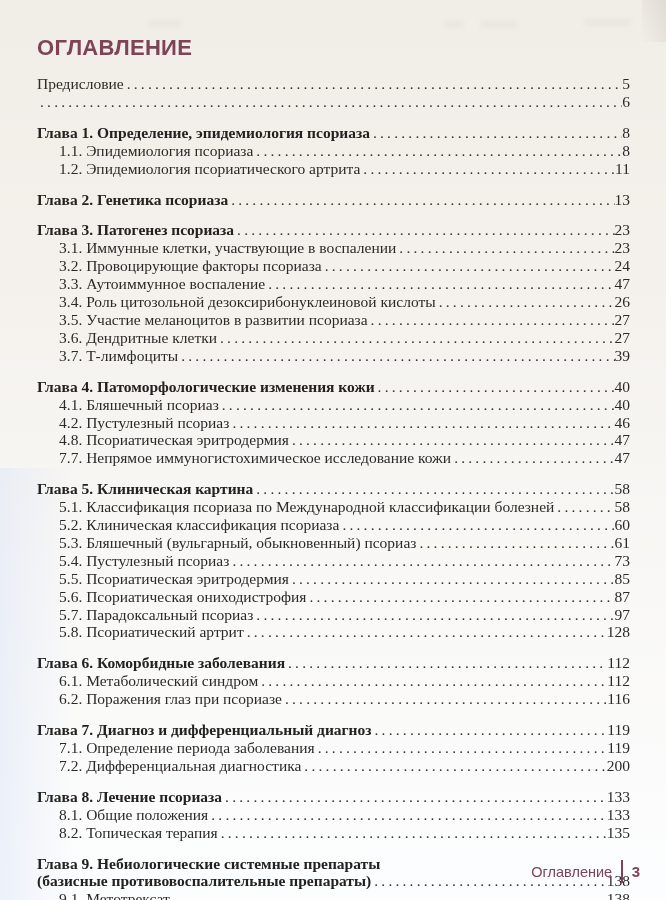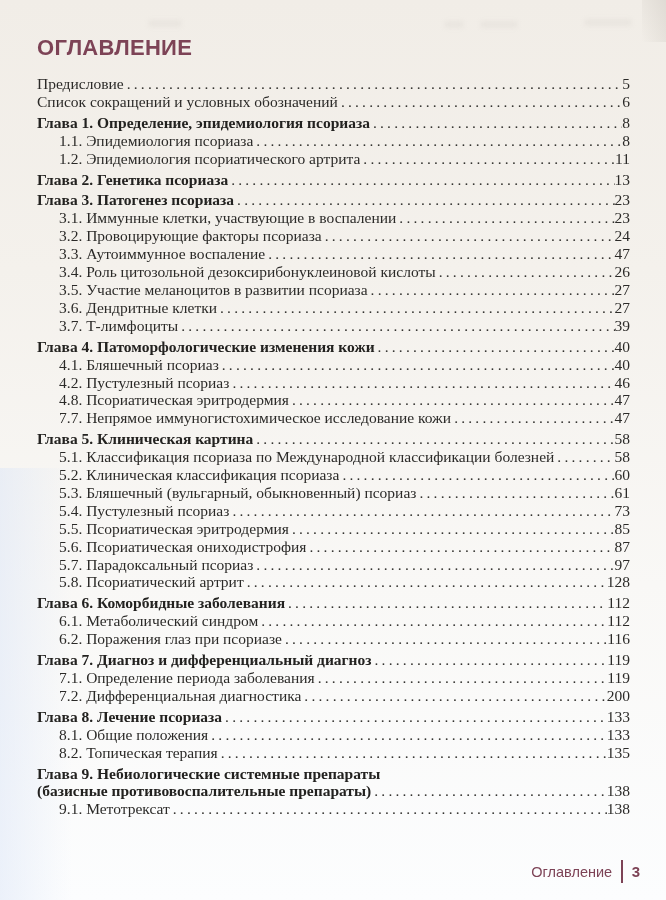--- a/index.html
+++ b/index.html
@@ -60,21 +60,21 @@
     margin: 0 0 15px 0;
   }
   .toc-list { }
   .row {
     display: flex;
     align-items: flex-end;
     font-size: 15.5px;
     line-height: 17.9px;
     font-weight: 400;
   }
-  .row.gap { margin-top: 3px; }
+  .row.gap { margin-top: 13px; }
   .row.chapter .label,
   .row.chapter2 .label { font-weight: 700; color: #232220; }
   .row.section { padding-left: 22px; }
   .label {
     flex: 0 1 auto;
     white-space: nowrap;
     overflow: hidden;
   }
   .dots {
     flex: 1 1 0;
@@ -119,21 +119,20 @@
 
   <div class="content">
     <h1 class="title">ОГЛАВЛЕНИЕ</h1>
     <div class="toc-list">
         <div class="row front">
           <span class="label">Предисловие</span>
           <span class="dots">................................................................................................................................................................</span>
           <span class="pg">5</span>
         </div>
         <div class="row front">
-          <span class="label">Список сокращений и условных обозначений</span>
           <span class="dots">................................................................................................................................................................</span>
           <span class="pg">6</span>
         </div>
         <div class="row chapter gap">
           <span class="label">Глава 1. Определение, эпидемиология псориаза</span>
           <span class="dots">................................................................................................................................................................</span>
           <span class="pg">8</span>
         </div>
         <div class="row section">
           <span class="label">1.1. Эпидемиология псориаза</span>

